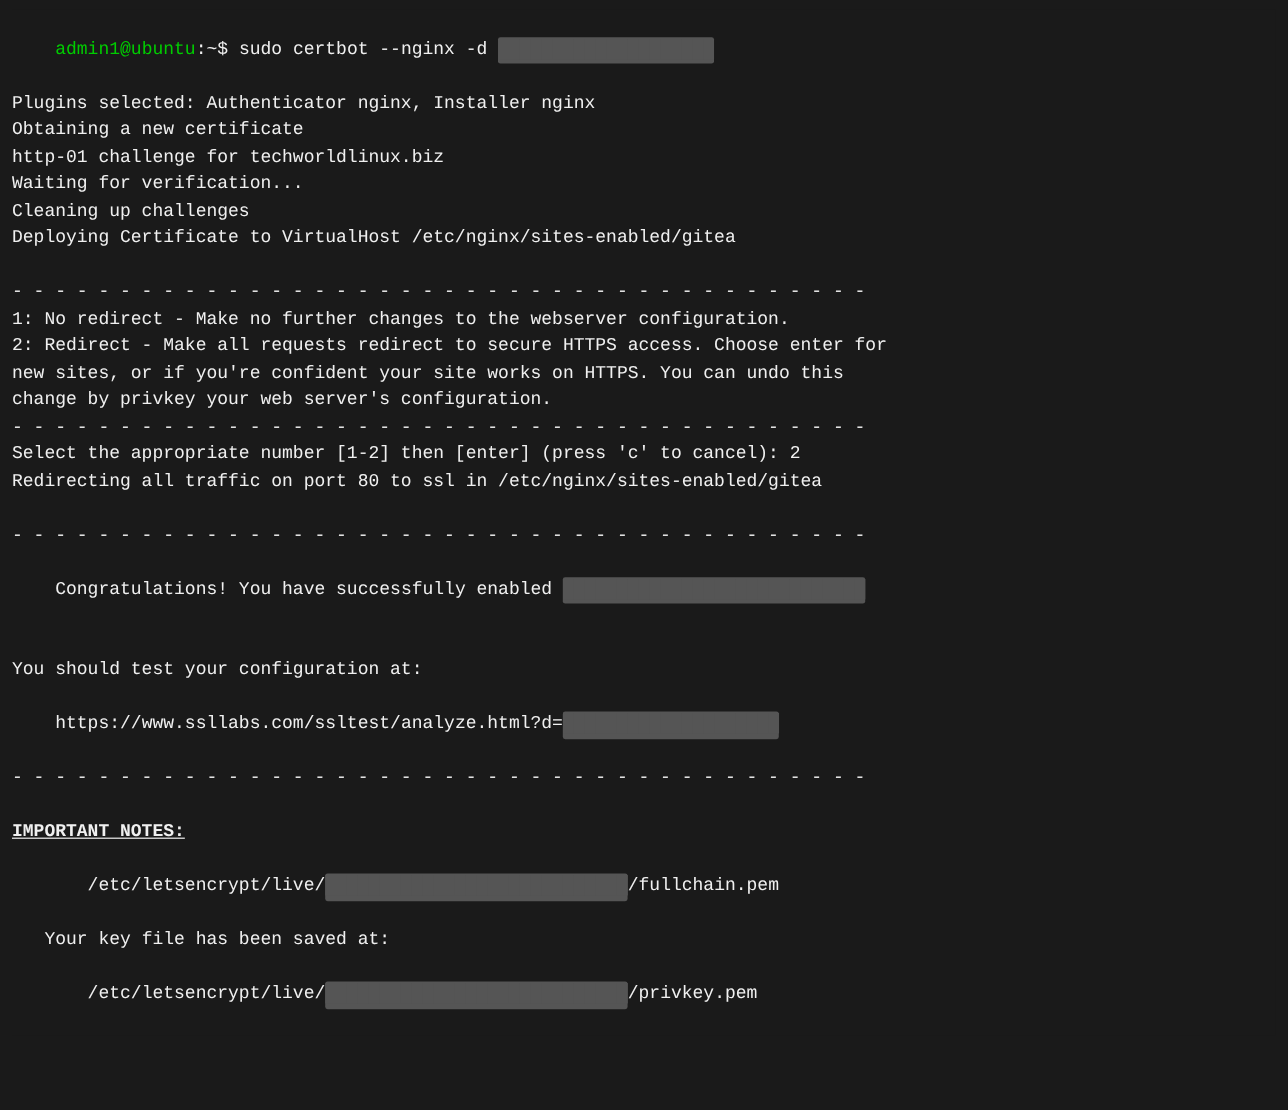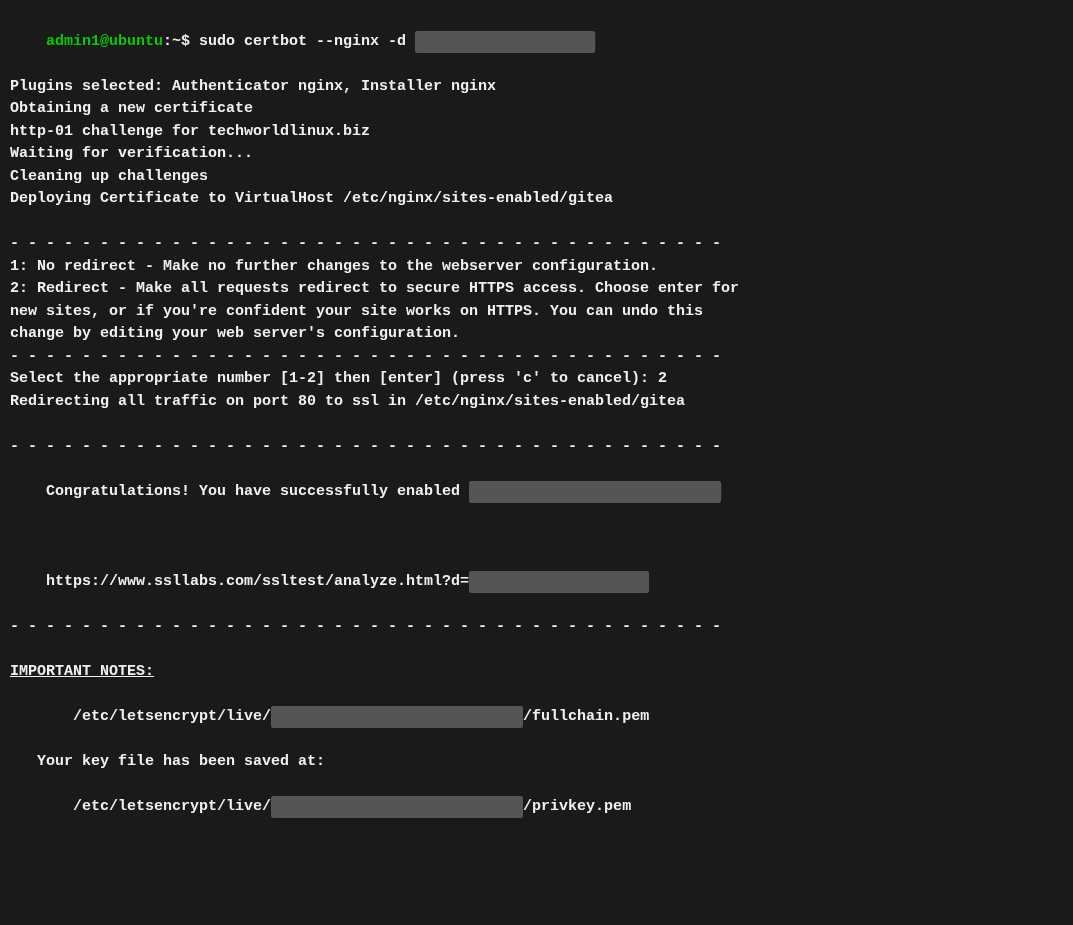--- a/index.html
+++ b/index.html
@@ -21,21 +21,20 @@
     }
 
     .terminal {
       background-color: #1a1a1a;
       width: 100%;
     }
 
     .line {
       white-space: pre-wrap;
       word-break: break-all;
-      font-weight: bold;
     }
 
     .prompt-user {
       color: #00cc00;
     }
 
     .prompt-path {
       color: #f0f0f0;
     }
 
@@ -78,35 +77,36 @@
   <div class="line">Waiting for verification...</div>
   <div class="line">Cleaning up challenges</div>
   <div class="line">Deploying Certificate to VirtualHost /etc/nginx/sites-enabled/gitea</div>
 
   <div class="blank"></div>
 
   <div class="line separator">- - - - - - - - - - - - - - - - - - - - - - - - - - - - - - - - - - - - - - - -</div>
   <div class="line">1: No redirect - Make no further changes to the webserver configuration.</div>
   <div class="line">2: Redirect - Make all requests redirect to secure HTTPS access. Choose enter for</div>
   <div class="line">new sites, or if you're confident your site works on HTTPS. You can undo this</div>
-  <div class="line">change by editing your web server's configuration.</div>
+  <div class="line">change by privkey your web server's configuration.</div>
   <div class="line separator">- - - - - - - - - - - - - - - - - - - - - - - - - - - - - - - - - - - - - - - -</div>
   <div class="line">Select the appropriate number [1-2] then [enter] (press 'c' to cancel): 2</div>
   <div class="line">Redirecting all traffic on port 80 to ssl in /etc/nginx/sites-enabled/gitea</div>
 
   <div class="blank"></div>
 
   <div class="line separator">- - - - - - - - - - - - - - - - - - - - - - - - - - - - - - - - - - - - - - - -</div>
 
   <div class="line">
     <span>Congratulations! You have successfully enabled </span><span class="redacted">████████████████████████████</span>
   </div>
 
   <div class="blank"></div>
 
+  <div class="line">You should test your configuration at:</div>
 
   <div class="line">
     <span>https://www.ssllabs.com/ssltest/analyze.html?d=</span><span class="redacted">████████████████████</span>
   </div>
 
   <div class="line separator">- - - - - - - - - - - - - - - - - - - - - - - - - - - - - - - - - - - - - - - -</div>
 
   <div class="blank"></div>
 
   <div class="line bold">IMPORTANT NOTES:</div>

